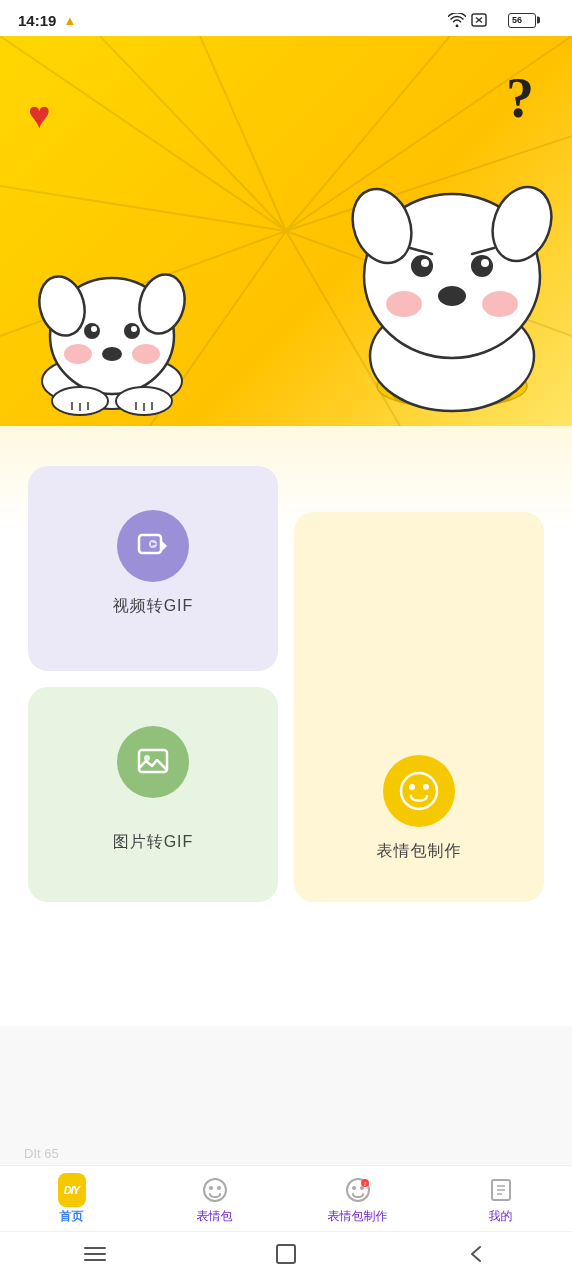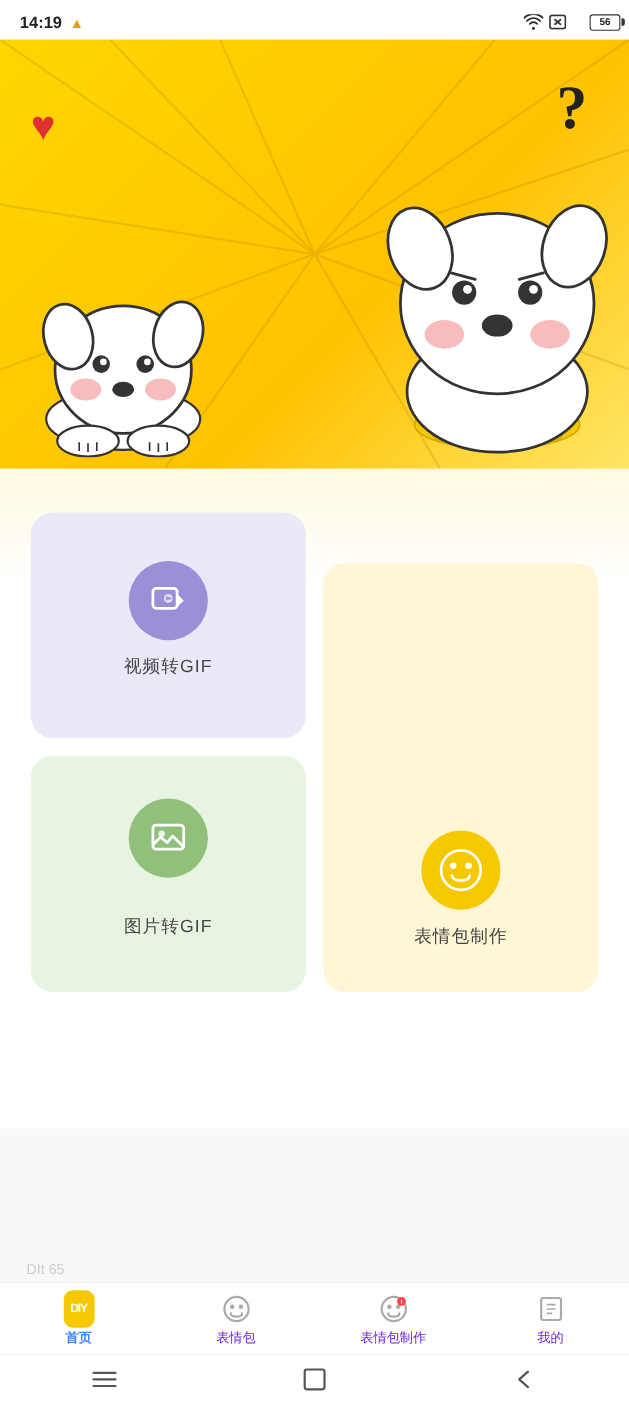--- a/index.html
+++ b/index.html
@@ -10,42 +10,41 @@
       background: #f8f8f8;
       font-family: -apple-system, 'PingFang SC', 'Microsoft YaHei', sans-serif;
       overflow-x: hidden;
     }
 
     
     .status-bar {
       display: flex;
       justify-content: space-between;
       align-items: center;
-      padding: 8px 8px 4px 18px;
+      padding: 8px 36px 4px 18px;
       background: #fff;
       height: 36px;
     }
     .status-time {
       font-size: 15px;
       font-weight: 600;
       color: #222;
     }
     .status-icons {
       display: flex;
       align-items: center;
       gap: 5px;
     }
     .status-icons span {
       font-size: 13px;
       color: #222;
     }
     .battery-icon {
       display: inline-flex;
       align-items: center;
-      justify-content: center;
       border: 1.5px solid #333;
       border-radius: 3px;
       padding: 1px 3px;
       font-size: 10px;
       font-weight: 700;
       color: #333;
       position: relative;
       width: 28px;
       height: 15px;
       margin-left: 16px;
@@ -198,20 +197,21 @@
     .nav-tab-label.active {
       color: #3b82f6;
       font-weight: 700;
     }
     .nav-icon {
       width: 28px;
       height: 28px;
       display: flex;
       align-items: center;
       justify-content: center;
+      font-style: italic;
     }
     .diy-logo {
       width: 34px;
       height: 34px;
       background: #F5C800;
       border-radius: 8px;
       display: flex;
       align-items: center;
       justify-content: center;
       font-size: 11px;

